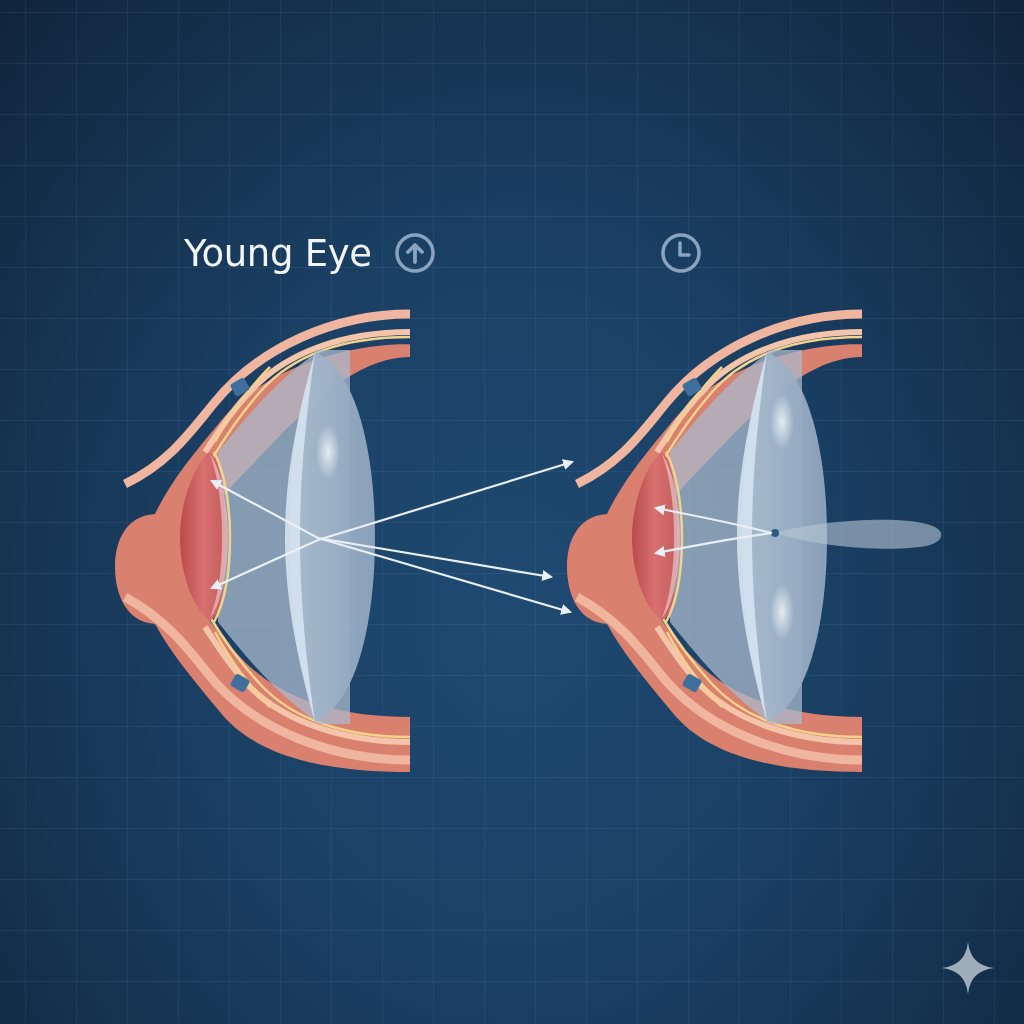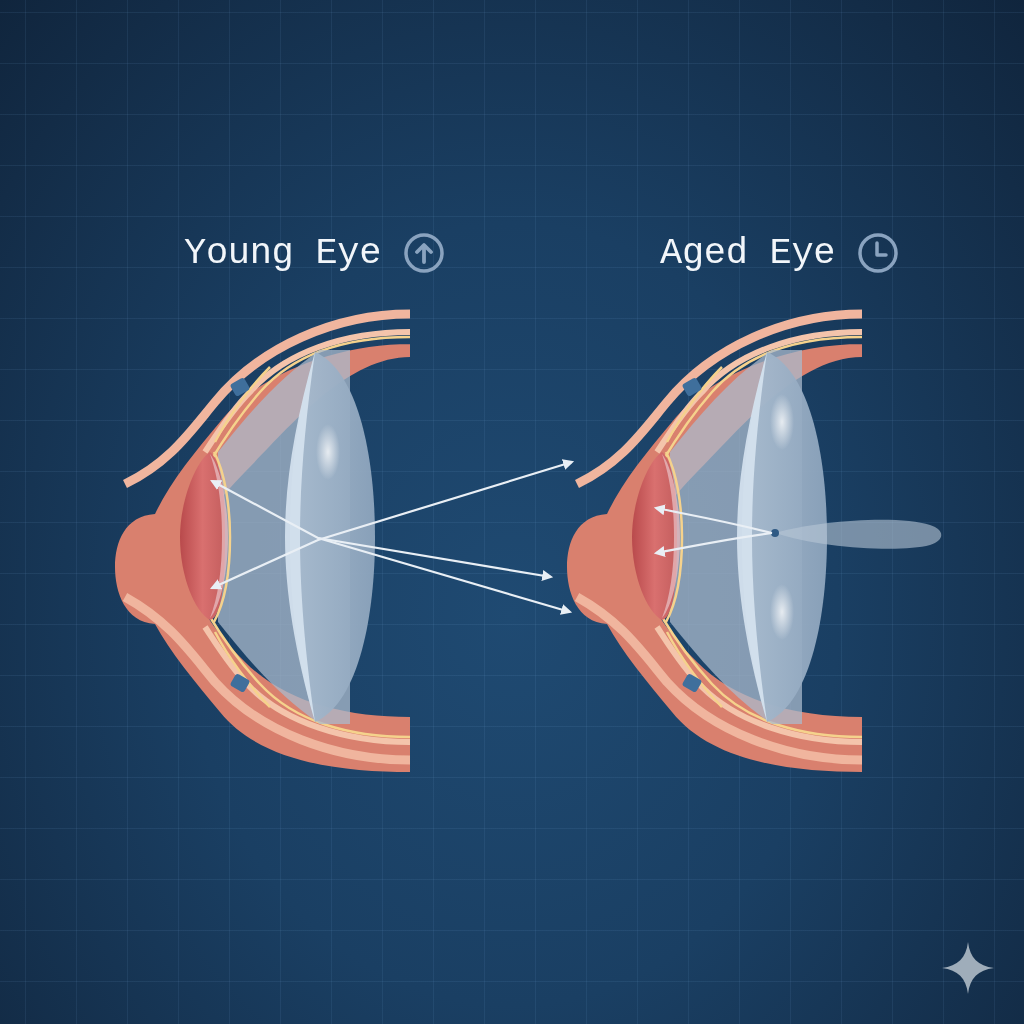--- a/index.html
+++ b/index.html
@@ -14,42 +14,41 @@
       background-image:
         linear-gradient(to right, rgba(120,170,220,0.10) 1px, transparent 1px),
         linear-gradient(to bottom, rgba(120,170,220,0.10) 1px, transparent 1px);
       background-size: 51px 51px;
       background-position: 25px 12px;
     }
     .label {
       position: absolute; color: #f2f6fa; font-size: 37px;
       display: flex; align-items: center; gap: 22px; letter-spacing: -0.3px;
     }
-    .label .txt { line-height: 1; font-family: Liberation Mono, monospace; }
+    .label .txt { line-height: 1; }
     .label svg { display: block; }
     #label-young { left: 184px; top: 232px; }
     #label-aged { left: 660px; top: 232px; }
     svg.diagram { position: absolute; left: 0; top: 0; }
     .sparkle { position: absolute; left: 942px; top: 942px; }
   </style>
 </head>
 <body>
 
 <div class="grid"></div>
 
 <div class="label" id="label-young">
   <span class="txt">Young Eye</span>
   <svg width="42" height="42" viewBox="0 0 42 42">
     <circle cx="21" cy="21" r="18" fill="none" stroke="#8aa3bf" stroke-width="3.5"></circle>
     <path d="M21 30 V14 M14 20 L21 13 L28 20" fill="none" stroke="#8aa3bf" stroke-width="3.8" stroke-linecap="round" stroke-linejoin="round"></path>
   </svg>
 </div>
 
 <div class="label" id="label-aged">
-  <span class="txt">Aged Eye</span>
   <svg width="42" height="42" viewBox="0 0 42 42">
     <circle cx="21" cy="21" r="18" fill="none" stroke="#8aa3bf" stroke-width="3.5"></circle>
     <path d="M20 11 V23 H29" fill="none" stroke="#8aa3bf" stroke-width="3.5" stroke-linecap="round" stroke-linejoin="round"></path>
   </svg>
 </div>
 
 <svg class="diagram" width="1024" height="1024" viewBox="0 0 1024 1024">
   <defs>
     <linearGradient id="lensGrad" x1="0" y1="0" x2="1" y2="0">
       <stop offset="0" stop-color="#a9bccf"></stop>

